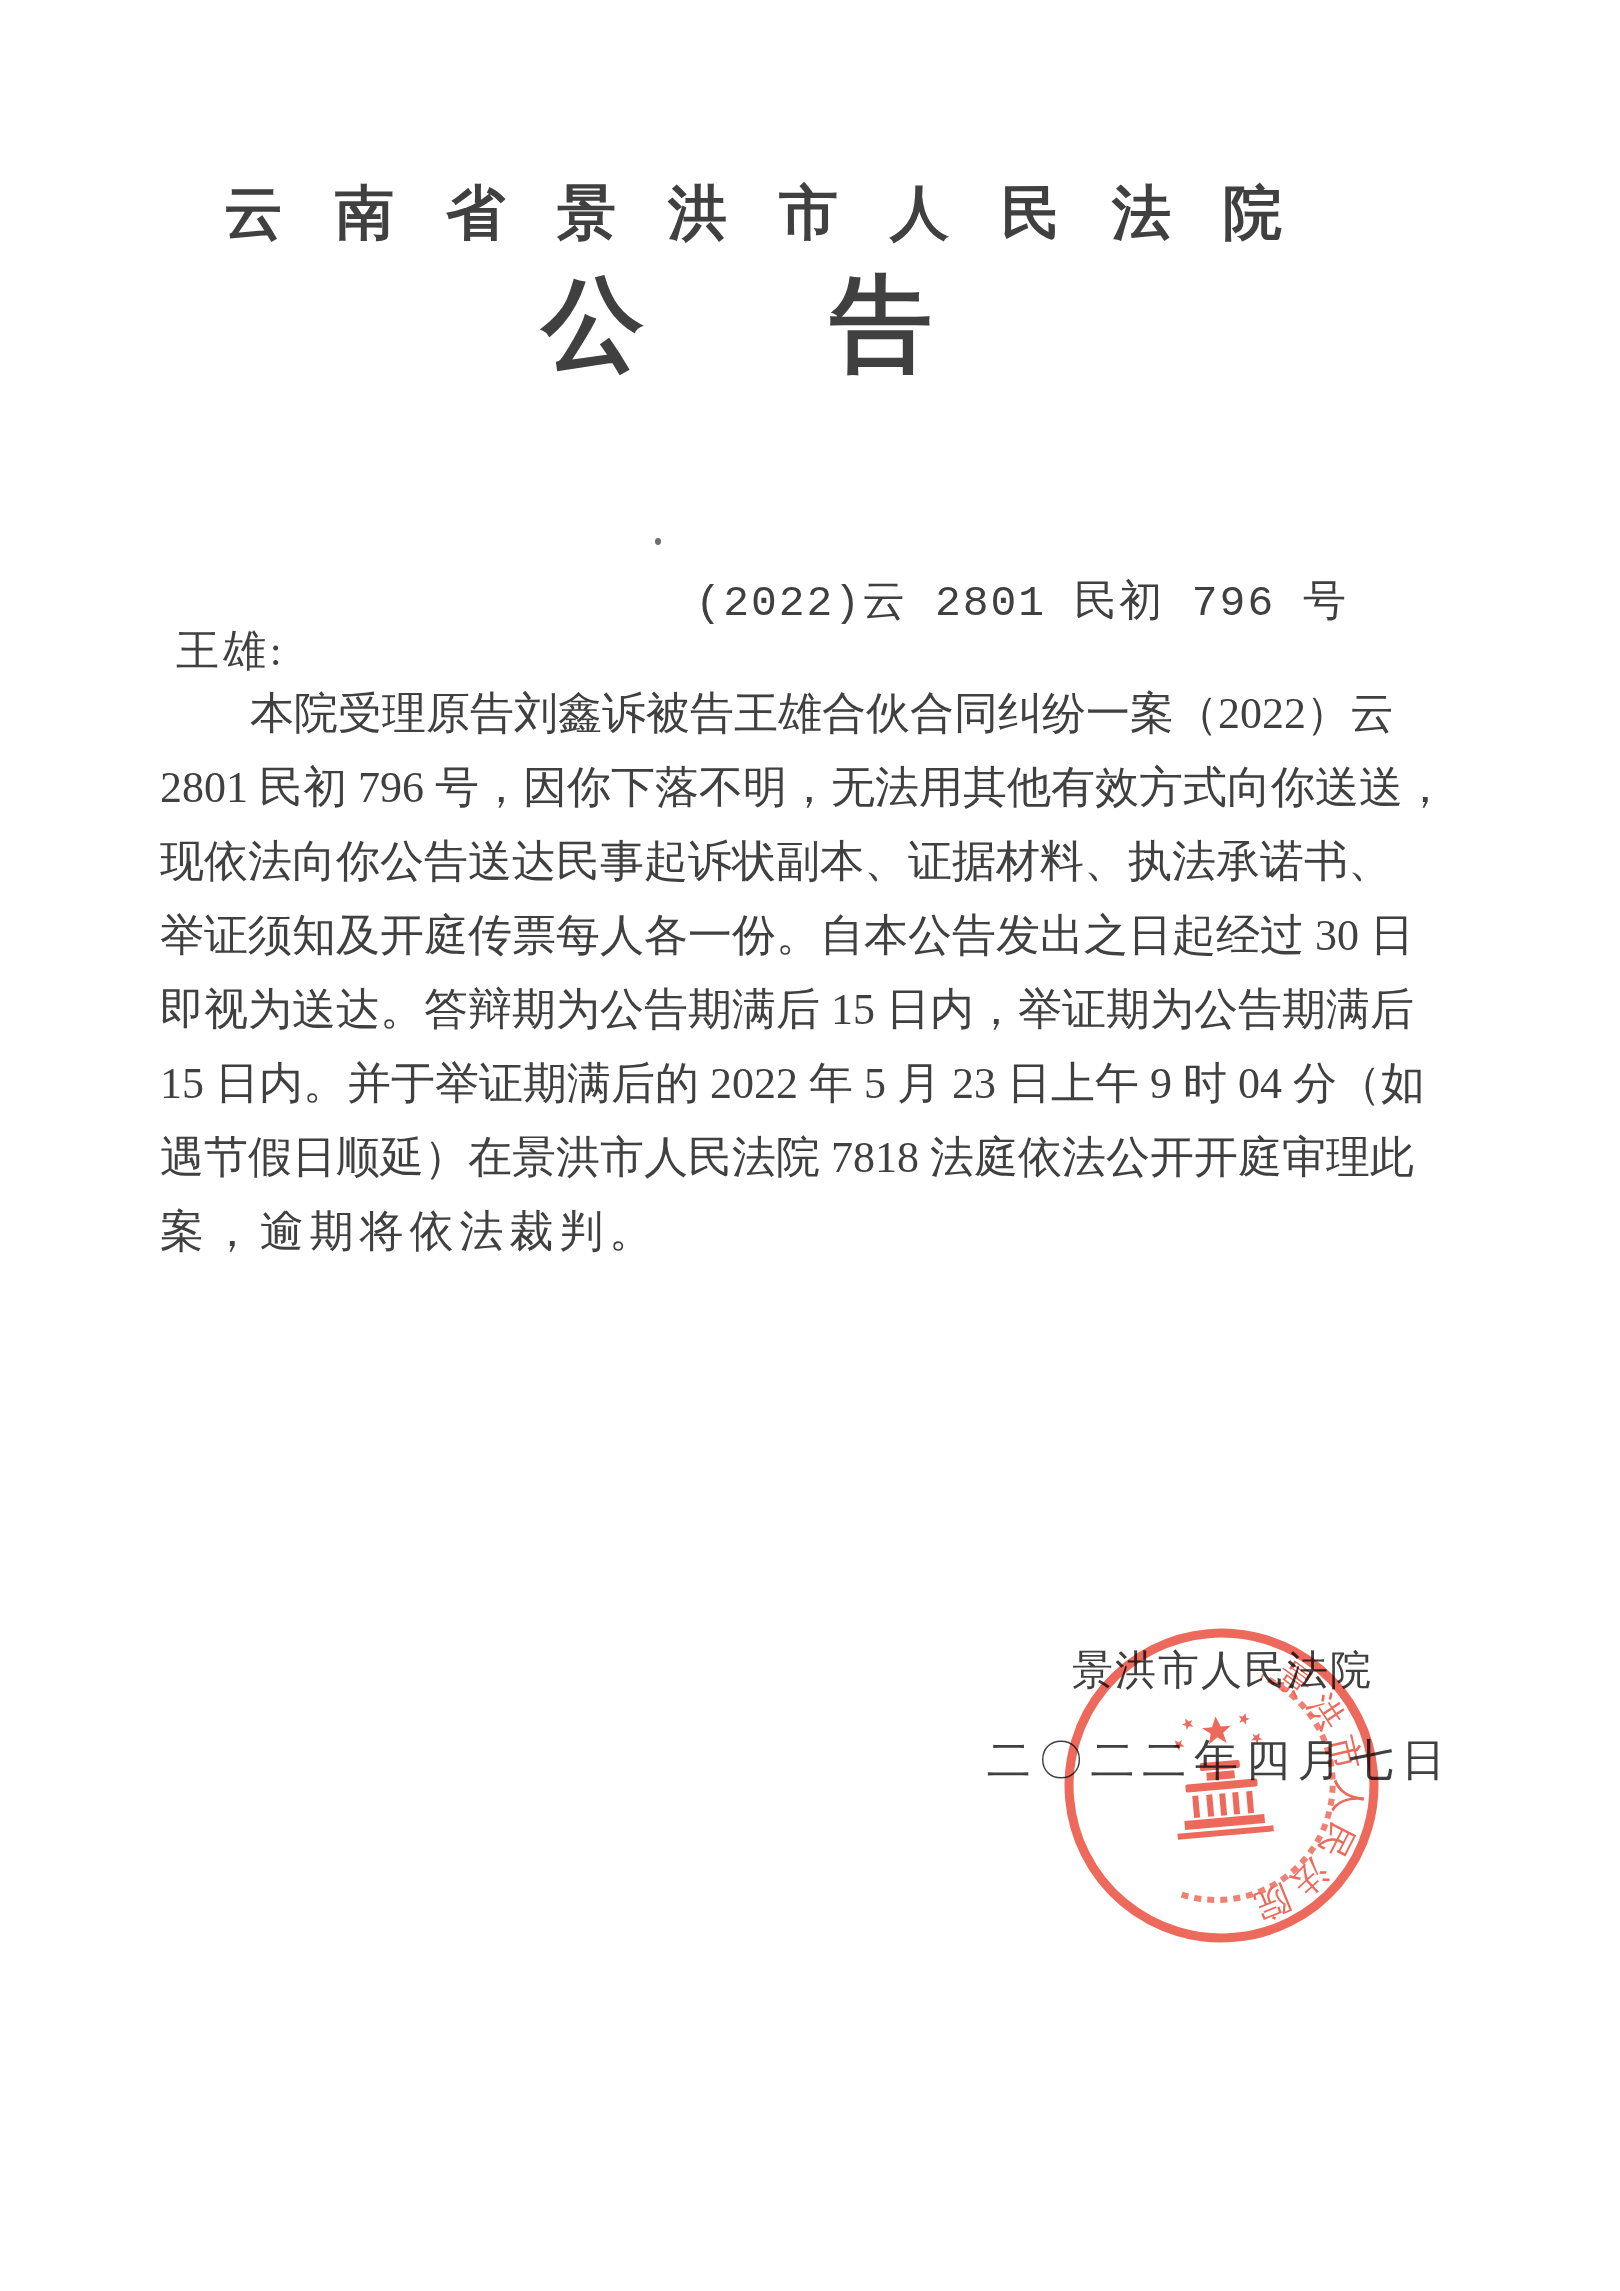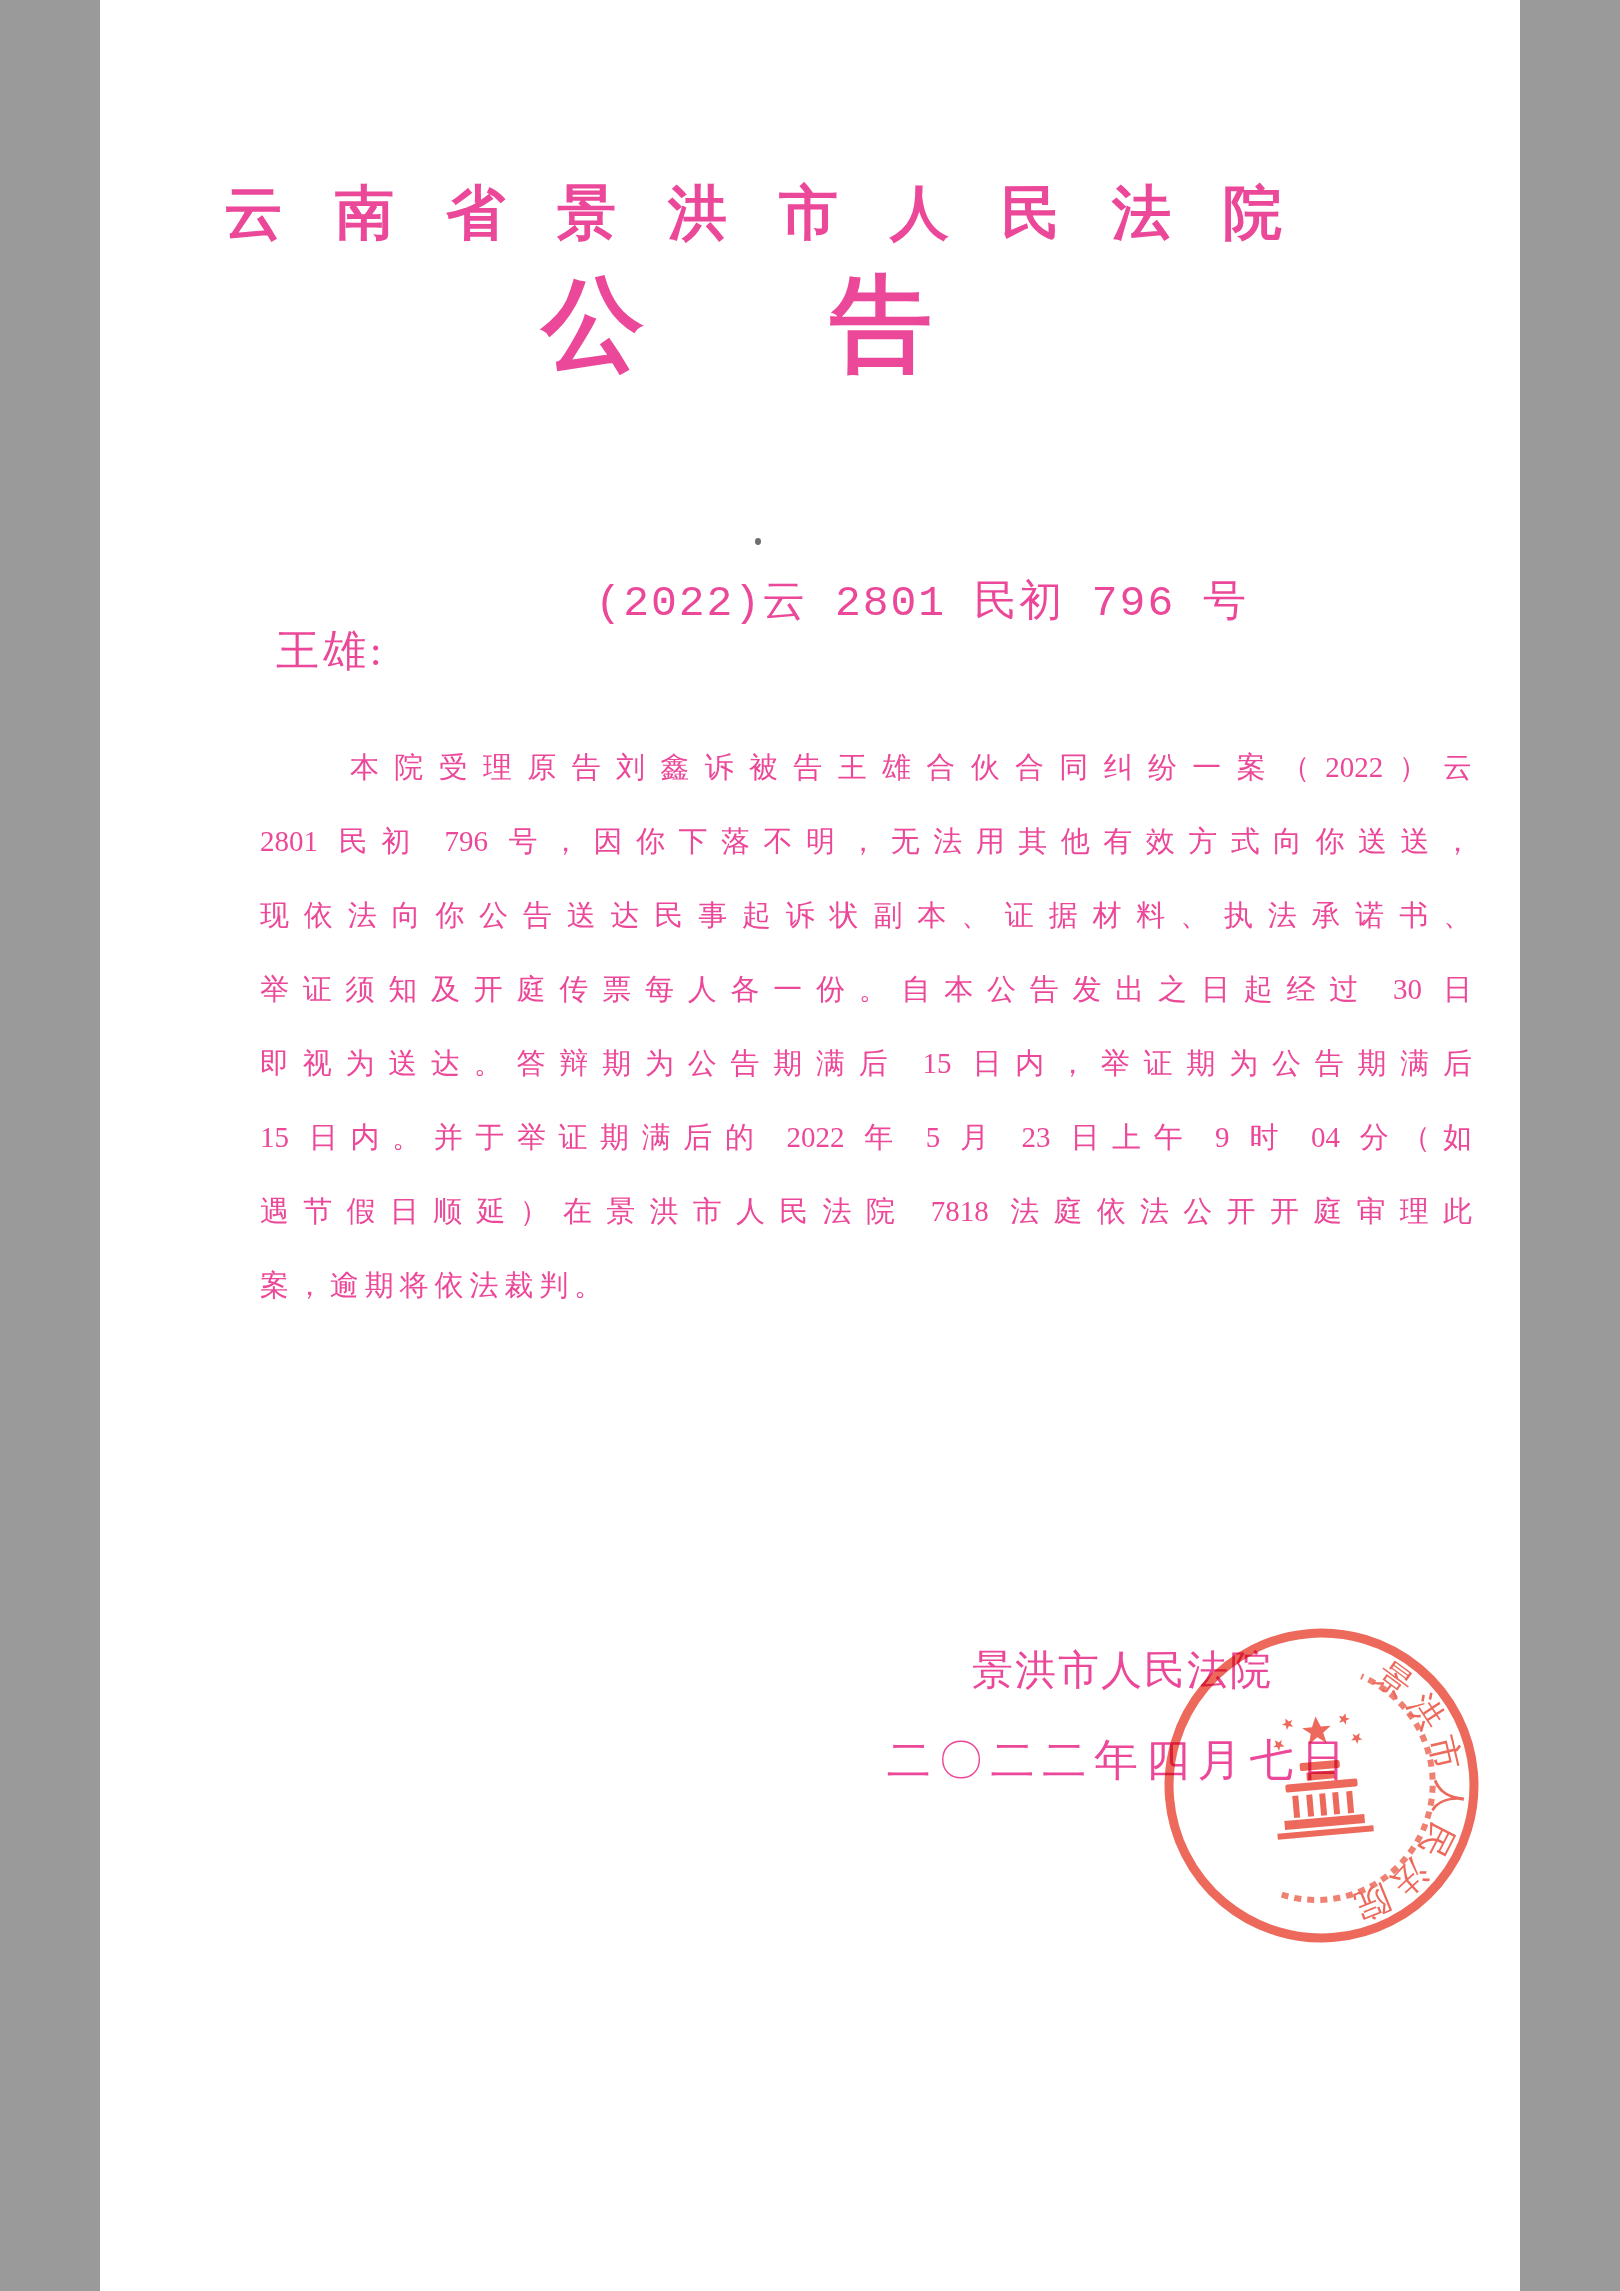--- a/index.html
+++ b/index.html
@@ -1,22 +1,22 @@
 <!DOCTYPE html>
 <html><head>
 <meta charset="utf-8">
 <style>
   html,body{margin:0;padding:0;background:#9a9a9a;}
   .page{
     position:relative;
-    width:1420px;height:2292px;
+    width:1620px;height:2292px;
     margin:0 auto;
     background:#ffffff;
     font-family:"Liberation Serif","DejaVu Serif",serif;
-    color:#ec4899;
+    color:#404040;
     overflow:hidden;
   }
   .court-name{
     position:absolute;top:174px;left:0;width:100%;
     font-size:59px;font-weight:600;
     letter-spacing:52px;padding-left:52px;box-sizing:border-box;
     text-align:center;white-space:nowrap;
     transform:translateX(-57px);
   }
   .doc-title{
@@ -33,22 +33,22 @@
   }
   .case-number{
     position:absolute;top:572px;right:272px;
     font-size:43px;letter-spacing:2px;white-space:nowrap;font-family:Liberation Mono, monospace;
   }
   .addressee{
     position:absolute;top:622px;left:176px;
     font-size:43px;letter-spacing:3.9px;
   }
   .body-text{
-    position:absolute;top:730px;left:160px;width:1212px;
-    font-size:29px;
+    position:absolute;top:677px;left:160px;width:1212px;
+    font-size:44px;
   }
   .body-line{
     height:74px;line-height:74px;
     text-align:justify;text-align-last:justify;
     white-space:nowrap;
   }
   .body-line.first{padding-left:90px;}
   .body-line.last{text-align-last:left;letter-spacing:5.9px;}
   .signature-court{
     position:absolute;top:1643px;right:247px;

